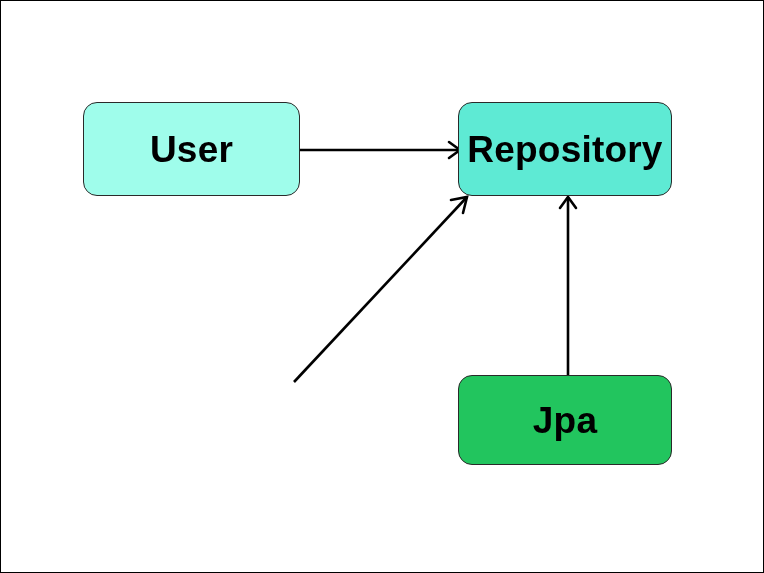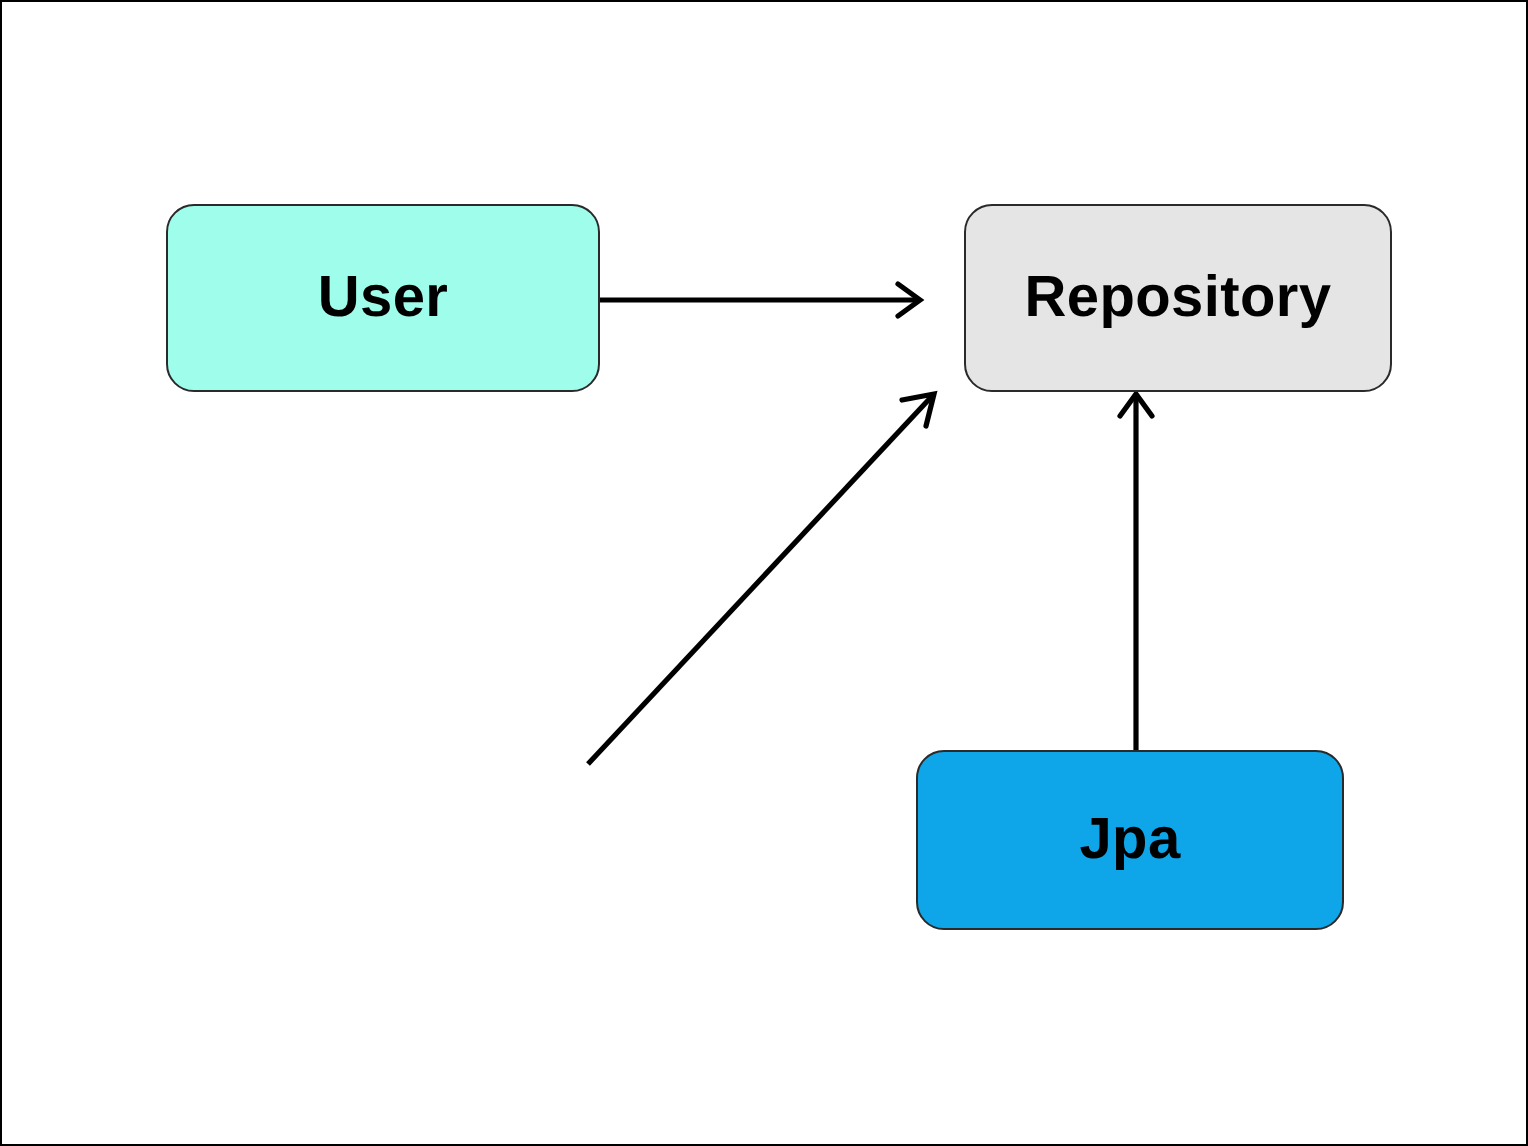--- a/index.html
+++ b/index.html
@@ -42,21 +42,21 @@
     box-sizing: border-box;
     border: 1.6px solid #2a2a2a;
     border-radius: 14px;
     display: flex;
     align-items: center;
     justify-content: center;
   }
   .node-label {
     font-family: "Liberation Sans", sans-serif;
     font-weight: bold;
-    font-size: 29px;
+    font-size: 37px;
     line-height: 1;
     color: #000000;
     letter-spacing: 0.2px;
     white-space: nowrap;
     user-select: none;
   }
   
   #node-user       { left: 83px;  top: 102px; width: 217px; height: 94px; }
   #node-repository { left: 458px; top: 102px; width: 214px; height: 94px; }
   #node-jdbc       { left: 83px;  top: 375px; width: 217px; height: 90px; }
@@ -84,22 +84,22 @@
     <g>
       <line x1="568" y1="375" x2="568" y2="197" stroke="#000000" stroke-width="2.6" stroke-linecap="butt"></line>
       <polyline points="560,208 568,197 576,208" fill="none" stroke="#000000" stroke-width="2.6" stroke-linecap="round" stroke-linejoin="miter"></polyline>
     </g>
   </svg>
 
   <div class="node" id="node-user" style="background: rgb(159, 253, 235);">
     <span class="node-label">User</span>
   </div>
 
-  <div class="node" id="node-repository" style="background: #e5e5e5; margin-left: 24px;">
+  <div class="node" id="node-repository" style="background: #5eead4;">
     <span class="node-label">Repository</span>
   </div>
 
 
-  <div class="node" id="node-jpa" style="background: #0ea5e9;">
+  <div class="node" id="node-jpa" style="background: #22c55e;">
     <span class="node-label">Jpa</span>
   </div>
 
 </div>
 
 </body></html>

